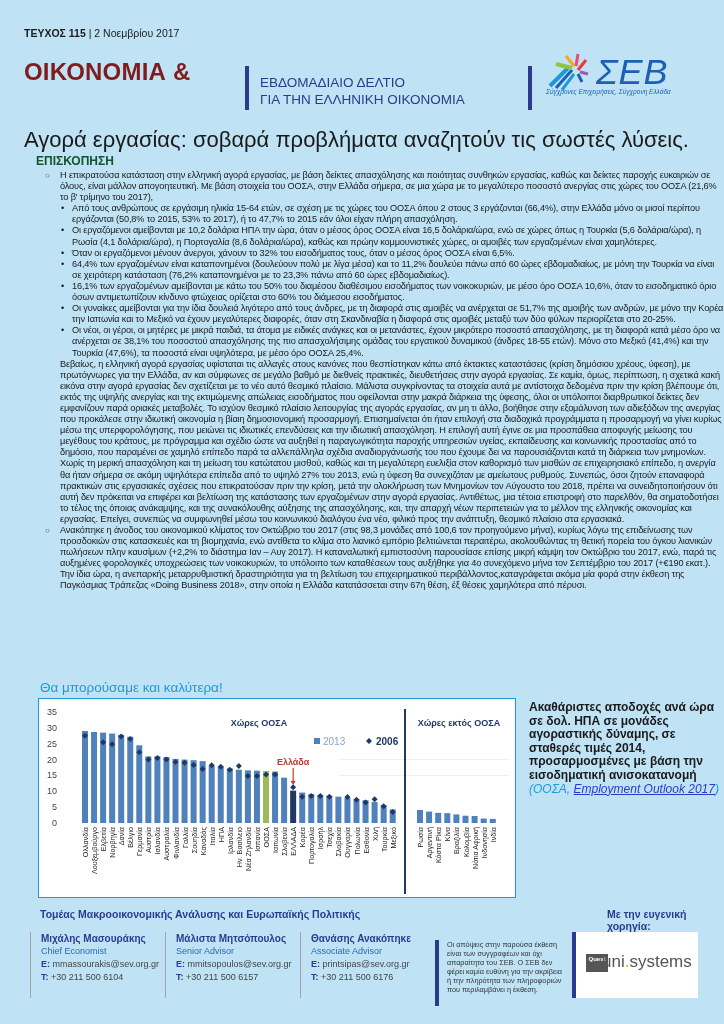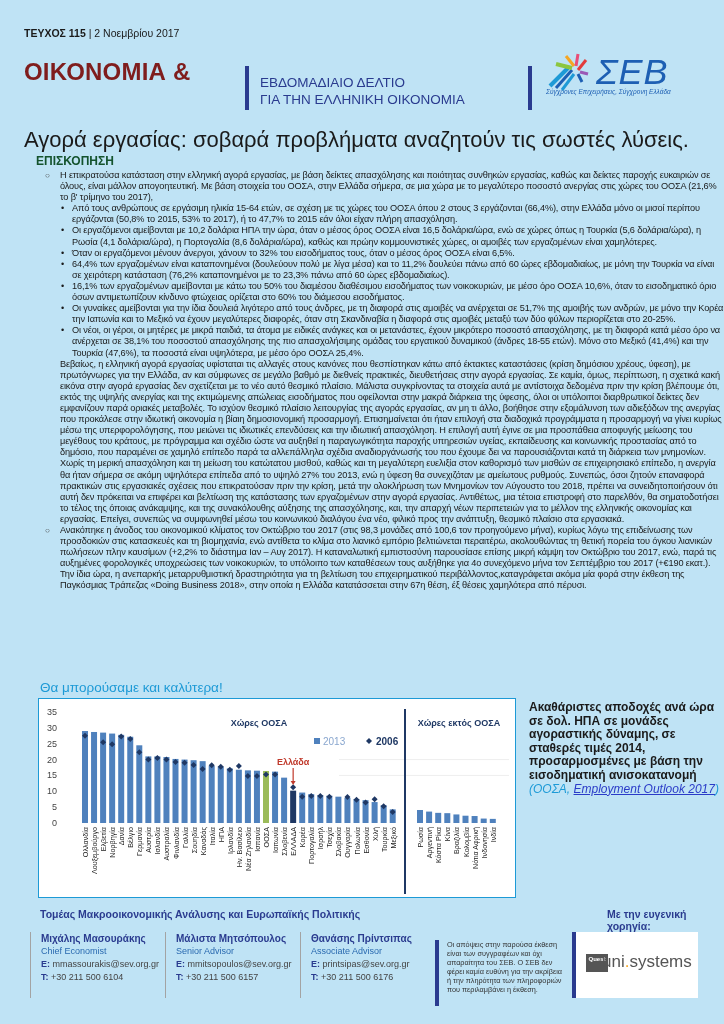--- a/index.html
+++ b/index.html
@@ -244,21 +244,21 @@
   <div class="ct"><b>E:</b> <span>mmassourakis@sev.org.gr</span></div>
   <div class="ct"><b>T:</b> <span>+30 211 500 6104</span></div>
 </div>
 <div class="person" style="left:165px;">
   <div class="nm">Μάλιστα Μητσόπουλος</div>
   <div class="role">Senior Advisor</div>
   <div class="ct"><b>E:</b> <span>mmitsopoulos@sev.org.gr</span></div>
   <div class="ct"><b>T:</b> <span>+30 211 500 6157</span></div>
 </div>
 <div class="person" style="left:300px;">
-  <div class="nm">Θανάσης Πρίντσιπας</div>
+  <div class="nm">Θανάσης Ανακόπηκε</div>
   <div class="role">Associate Advisor</div>
   <div class="ct"><b>E:</b> <span>printsipas@sev.org.gr</span></div>
   <div class="ct"><b>T:</b> <span>+30 211 500 6176</span></div>
 </div>
 
 <div class="disc">Οι απόψεις στην παρούσα έκθεση είναι των συγγραφέων και όχι απαραίτητα του ΣΕΒ. Ο ΣΕΒ δεν φέρει καμία ευθύνη για την ακρίβεια ή την πληρότητα των πληροφοριών που περιλαμβάνει η έκθεση.</div>
 
 <div class="sponsor">
   <div class="quest">Quest</div>
   <div class="uni"><span style="color:#555">uni</span><span>.</span><span style="color:#555">systems</span></div>

